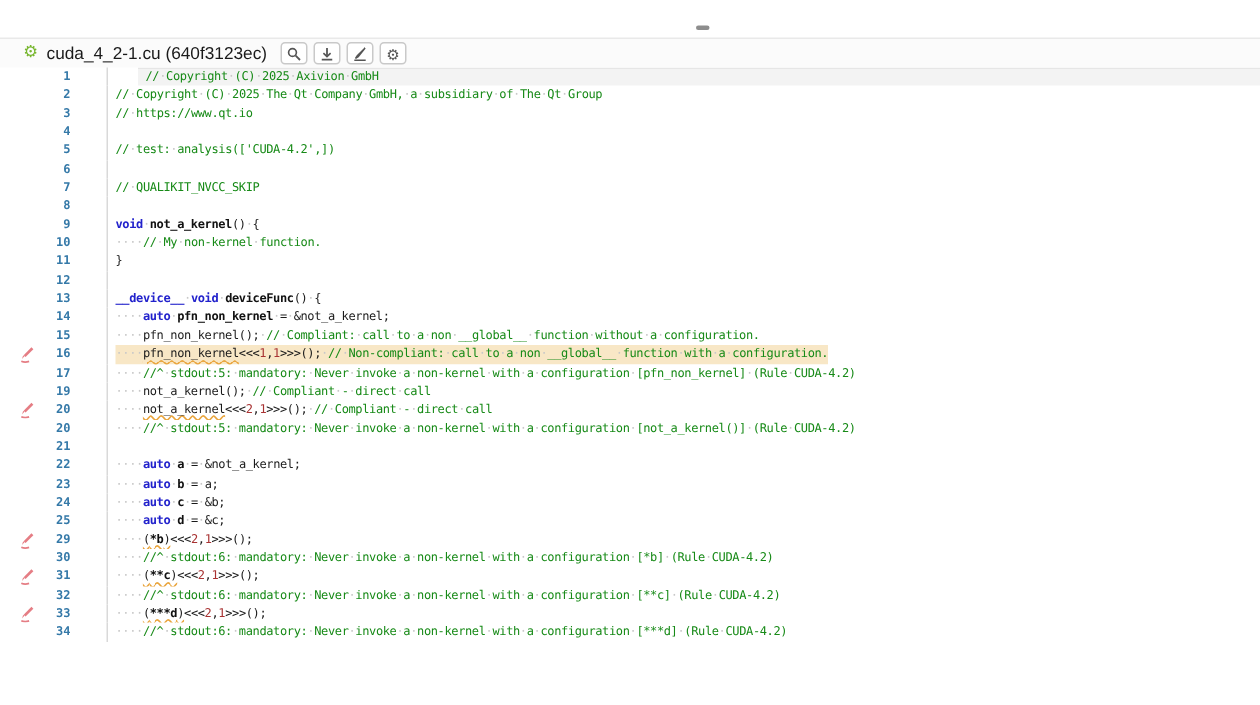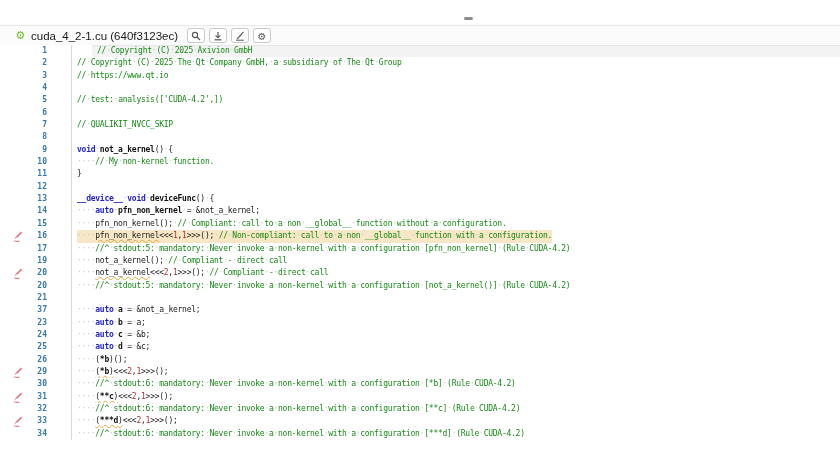--- a/index.html
+++ b/index.html
@@ -239,21 +239,21 @@
     <div class="row">
       <div class="g">
         <div class="marker"></div>
         <div class="num">21</div>
       </div>
       <div class="content"><span></span></div>
     </div>
     <div class="row">
       <div class="g">
         <div class="marker"></div>
-        <div class="num">37</div>
+        <div class="num">22</div>
       </div>
       <div class="content"><span><span class="t-p"><span class="ws">····</span></span><span class="t-k">auto</span><span class="t-p"><span class="ws">·</span></span><span class="t-b">a</span><span class="t-p"><span class="ws">·</span>=<span class="ws">·</span>&amp;not_a_kernel;</span></span></div>
     </div>
     <div class="row">
       <div class="g">
         <div class="marker"></div>
         <div class="num">23</div>
       </div>
       <div class="content"><span><span class="t-p"><span class="ws">····</span></span><span class="t-k">auto</span><span class="t-p"><span class="ws">·</span></span><span class="t-b">b</span><span class="t-p"><span class="ws">·</span>=<span class="ws">·</span>a;</span></span></div>
     </div>
@@ -263,27 +263,20 @@
         <div class="num">24</div>
       </div>
       <div class="content"><span><span class="t-p"><span class="ws">····</span></span><span class="t-k">auto</span><span class="t-p"><span class="ws">·</span></span><span class="t-b">c</span><span class="t-p"><span class="ws">·</span>=<span class="ws">·</span>&amp;b;</span></span></div>
     </div>
     <div class="row">
       <div class="g">
         <div class="marker"></div>
         <div class="num">25</div>
       </div>
       <div class="content"><span><span class="t-p"><span class="ws">····</span></span><span class="t-k">auto</span><span class="t-p"><span class="ws">·</span></span><span class="t-b">d</span><span class="t-p"><span class="ws">·</span>=<span class="ws">·</span>&amp;c;</span></span></div>
-    </div>
-    <div class="row">
-      <div class="g">
-        <div class="marker"></div>
-        <div class="num">26</div>
-      </div>
-      <div class="content"><span><span class="t-p"><span class="ws">····</span>(</span><span class="t-b">*b</span><span class="t-p">)();</span></span></div>
     </div>
     <div class="row">
       <div class="g">
         <div class="marker">
           <svg width="12" height="11" viewBox="0 0 12 11">
             <line x1="9.6" y1="1.2" x2="4.4" y2="6.4" stroke="#e57d84" stroke-width="1.8"></line>
             <path d="M4.4 6.4 L2.7 8.4 L3.4 6.0 Z" fill="#e57d84"></path>
             <path d="M2.2 9.8 Q4.6 10.9 7.4 9.9" fill="none" stroke="#e57d84" stroke-width="1.1"></path>
           </svg>
         </div>

